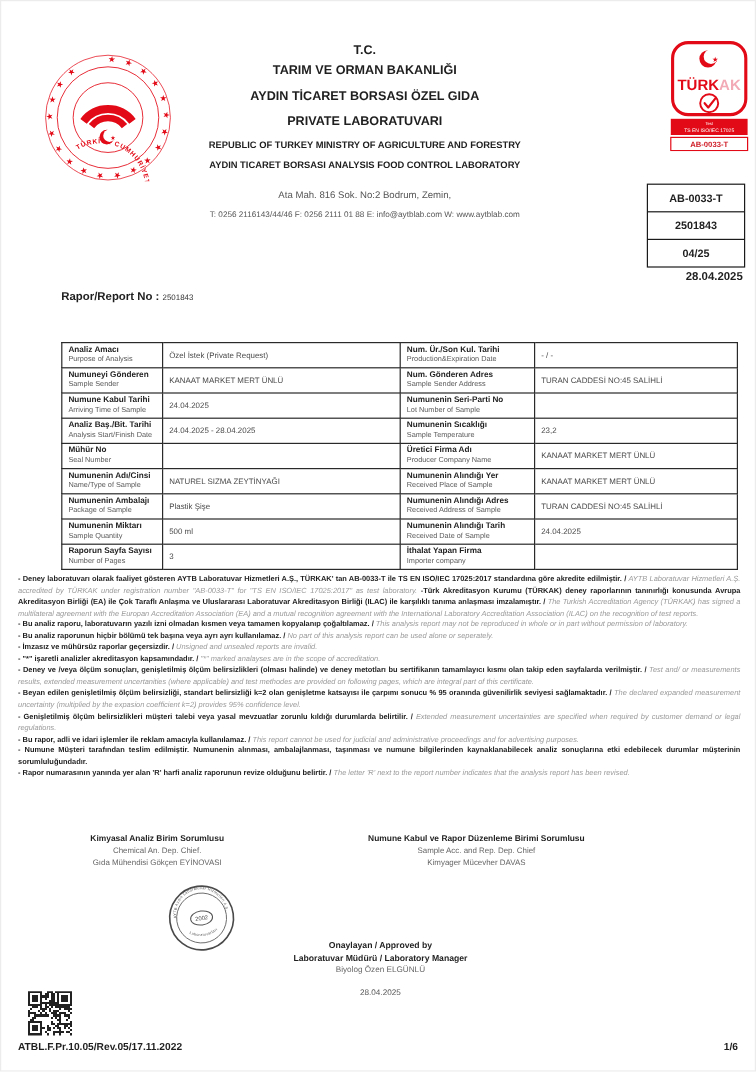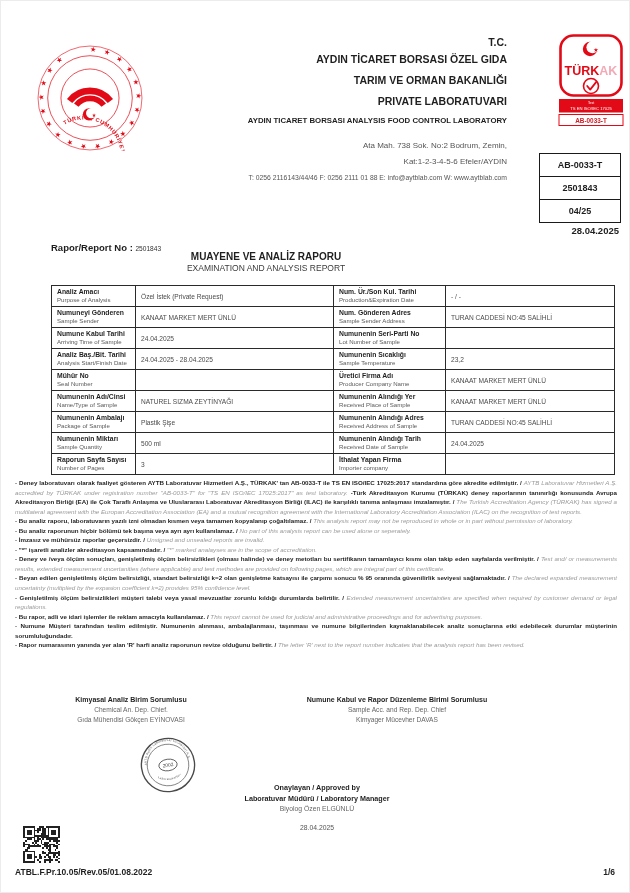--- a/index.html
+++ b/index.html
@@ -2,21 +2,21 @@
 <html><head>
 <meta charset="utf-8">
 <style>
   html,body{margin:0;padding:0;background:#f5f5f5;}
   .page{position:relative;width:630px;height:893px;margin:0 auto;background:#fff;
         font-family:"Liberation Sans",sans-serif;color:#1f1f1f;border:1px solid #ececec;
         box-sizing:border-box;overflow:hidden;}
   
   .emblem{position:absolute;left:36px;top:44px;width:106px;height:106px;}
   .turkak{position:absolute;left:556px;top:33px;width:68px;}
-  .hdr-center{position:absolute;left:100px;width:406px;top:34px;text-align:right;}
+  .hdr-center{position:absolute;left:100px;width:406px;top:34px;text-align:center;}
   .h-tc{font-size:10.5px;font-weight:bold;line-height:14px;}
   .h-tr{font-size:10.5px;font-weight:bold;line-height:21px;}
   .h-en{font-size:7.8px;font-weight:bold;line-height:17px;}
   .h-addr{font-size:8px;color:#555;line-height:15.5px;}
   .h-addr1{margin-top:9px;}
   .h-contact{font-size:6.8px;color:#555;line-height:17px;}
   .infobox{position:absolute;left:538px;top:152px;width:80px;border:1.2px solid #1a1a1a;}
   .infobox .cell{height:22px;line-height:22px;text-align:center;font-weight:bold;font-size:9px;border-bottom:1.2px solid #1a1a1a;}
   .infobox .cell:last-child{border-bottom:none;}
   .hdr-date{position:absolute;left:528px;top:224px;width:90px;text-align:right;font-weight:bold;font-size:9.5px;}
@@ -72,26 +72,26 @@
     <circle cx="52" cy="52" r="28.5" fill="none" stroke="#e30a17" stroke-width="0.7"></circle>
     <path d="M32,55 A25,25 0 0 1 72,55" stroke="#e30a17" stroke-width="6.5" fill="none"></path>
     <path d="M38.5,59 A17,17 0 0 1 65.5,59" stroke="#e30a17" stroke-width="5.5" fill="none"></path>
     <circle cx="51" cy="68" r="6" fill="#e30a17"></circle>
     <circle cx="53.2" cy="66.8" r="5.1" fill="#fff"></circle>
     <text x="56" y="70.5" font-size="5" fill="#e30a17" text-anchor="middle">★</text>
   </svg>
 
   <div class="hdr-center">
     <div class="h-tc">T.C.</div>
+    <div class="h-tr">TARIM VE ORMAN BAKANLIĞI</div>
     <div class="h-tr">AYDIN TİCARET BORSASI ÖZEL GIDA</div>
-    <div class="h-tr">TARIM VE ORMAN BAKANLIĞI</div>
     <div class="h-tr">PRIVATE LABORATUVARI</div>
+    <div class="h-en">REPUBLIC OF TURKEY MINISTRY OF AGRICULTURE AND FORESTRY</div>
     <div class="h-en">AYDIN TICARET BORSASI ANALYSIS FOOD CONTROL LABORATORY</div>
-    <div class="h-addr h-addr1">Ata Mah. 738 Sok. No:2 Bodrum, Zemin,</div>
-    <div class="h-addr">Kat:1-2-3-4-5-6 Efeler/AYDIN</div>
+    <div class="h-addr h-addr1">Ata Mah. 816 Sok. No:2 Bodrum, Zemin,</div>
     <div class="h-contact">T: 0256 2116143/44/46 F: 0256 2111 01 88 E: info@aytblab.com W: www.aytblab.com</div>
   </div>
 
   <svg class="turkak" viewBox="0 0 68 92">
     <rect x="3.5" y="1.5" width="61" height="60" rx="13" fill="#fff" stroke="#e30a17" stroke-width="2.6"></rect>
     <circle cx="33" cy="15" r="7.2" fill="#e30a17"></circle>
     <circle cx="35.5" cy="13.2" r="6.1" fill="#fff"></circle>
     <text x="39" y="17.5" font-size="6" fill="#e30a17" text-anchor="middle">★</text>
     <text x="7.5" y="41" font-size="12.5" font-weight="bold" fill="#e30a17"><tspan>TÜRK</tspan><tspan fill="#f2aab6">AK</tspan></text>
     <circle cx="34" cy="52" r="7.5" fill="none" stroke="#e30a17" stroke-width="1.6"></circle>
@@ -106,24 +106,20 @@
   <div class="infobox">
     <div class="cell">AB-0033-T</div>
     <div class="cell">2501843</div>
     <div class="cell">04/25</div>
   </div>
   <div class="hdr-date">28.04.2025</div>
 
   <div class="report-no">
     <span class="lbl">Rapor/Report No :</span>
     <span class="val">2501843</span>
-  </div>
-  <div class="rtitle">
-    <div class="t1">MUAYENE VE ANALİZ RAPORU</div>
-    <div class="t2">EXAMINATION AND ANALYSIS REPORT</div>
   </div>
 
   <table class="sample">
     <colgroup>
         <col style="width:84px">
         <col style="width:198px">
         <col style="width:112px">
         <col style="width:169px">
       </colgroup>
     <tbody>
@@ -562,16 +558,16 @@
         <rect x="4" y="20" width="1" height="1"></rect>
         <rect x="5" y="20" width="1" height="1"></rect>
         <rect x="6" y="20" width="1" height="1"></rect>
         <rect x="9" y="20" width="1" height="1"></rect>
         <rect x="12" y="20" width="1" height="1"></rect>
         <rect x="15" y="20" width="1" height="1"></rect>
         <rect x="20" y="20" width="1" height="1"></rect>
       </g>
     </svg>
 
-  <div class="footer-left">ATBL.F.Pr.10.05/Rev.05/01.08.2022</div>
+  <div class="footer-left">ATBL.F.Pr.10.05/Rev.05/17.11.2022</div>
   <div class="footer-right">1/6</div>
 
 </div>
 
 </body></html>

